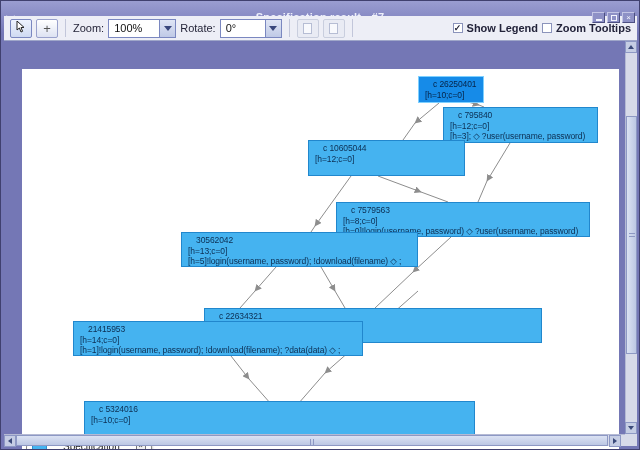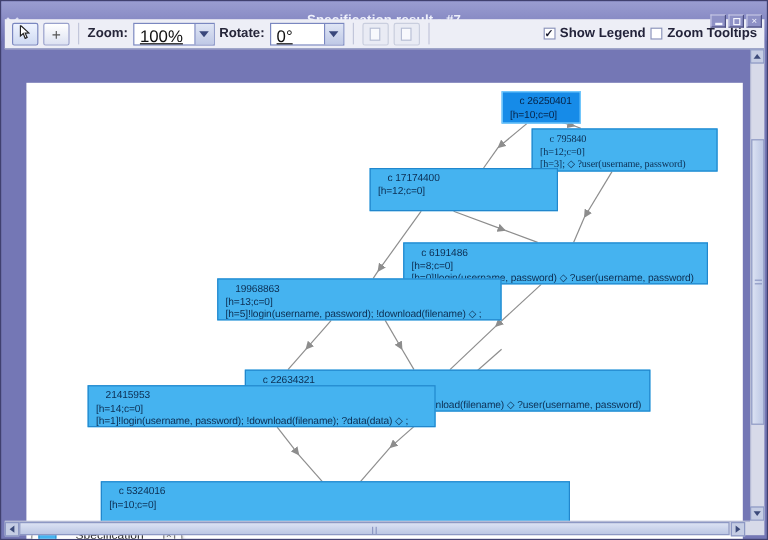--- a/index.html
+++ b/index.html
@@ -21,23 +21,23 @@
   
   .toolbar{position:absolute;left:3px;top:15px;width:633px;height:25px;background:#EDEEF6;
            border-bottom:1px solid #9fa6c9;display:flex;align-items:center;gap:4px;padding:0 6px;}
   .tbtn{width:22px;height:19px;border:1px solid #99a1cc;border-radius:2px;
         background:linear-gradient(#ffffff,#dde2f2);display:flex;align-items:center;justify-content:center;
         font-size:13px;color:#555;padding:0;}
   .tbtn.active{background:linear-gradient(#eef3ff,#cfdaf2);border-color:#7a87c0;}
   .tbtn.disabled{border-color:#c9cede;background:#e9ebf4;color:#aab;}
   .page-glyph{width:9px;height:11px;background:#f8f9fd;border:1px solid #b6bdd4;}
   .tsep{width:1px;height:18px;background:#c2c6da;margin:0 3px;}
-  .tlabel{font-size:11px;font-weight:bold;color:#26263a;}
+  .tlabel{font-size:11px;font-weight:normal;color:#26263a;}
   .combo{display:flex;align-items:stretch;height:19px;border:1px solid #7a87c0;background:#fff;}
-  .combo-value{font-size:14px;color:#111;padding:2px 5px 0 5px;text-decoration:underline;}
+  .combo-value{font-size:11px;color:#111;padding:2px 5px 0 5px;}
   .combo-zoom .combo-value{width:50px;}
   .combo-rotate .combo-value{width:44px;}
   .combo-arrow{width:16px;background:linear-gradient(#dfe5f5,#bfc9e6);border-left:1px solid #7a87c0;
                display:flex;align-items:center;justify-content:center;}
   .tri-down{width:0;height:0;border-left:4px solid transparent;border-right:4px solid transparent;
             border-top:5px solid #39477c;}
   .spacer{flex:1;}
   .cb{display:flex;align-items:center;gap:4px;font-size:11px;font-weight:bold;color:#23233a;}
   .cbbox{width:10px;height:10px;background:#fff;border:1px solid #8b93bb;display:flex;align-items:center;
          justify-content:center;font-size:9px;line-height:9px;color:#1c1c30;font-weight:bold;}
@@ -196,43 +196,42 @@
             <line x1="396" y1="222" x2="303" y2="304" stroke="#8d8d8d" stroke-width="1" marker-end="url(#arr)"></line>
             <line x1="303" y1="304" x2="276" y2="335" stroke="#8d8d8d" stroke-width="1"></line>
           </g>
         </g>
     </svg>
     <div id="nodes">
         <div class="node selected" style="left: 396px; top: 7px; width: 66px; height: 27px;">
           <div class="l1">c 26250401</div>
           <div>[h=10;c=0]</div>
         </div>
-        <div class="node" style="left: 421px; top: 38px; width: 155px; height: 36px; font-family: Liberation Serif, serif;">
+        <div class="node" style="left: 421px; top: 38px; width: 155px; height: 36px;">
           <div class="l1">c 795840</div>
           <div>[h=12;c=0]</div>
           <div>[h=3]; ◇ ?user(username, password)</div>
         </div>
         <div class="node" style="left: 286px; top: 71px; width: 157px; height: 36px;">
-          <div class="l1">c 17174400</div>
+          <div class="l1">c 10605044</div>
           <div>[h=12;c=0]</div>
         </div>
         <div class="node" style="left: 314px; top: 133px; width: 254px; height: 35px;">
-          <div class="l1">c 6191486</div>
+          <div class="l1">c 7579563</div>
           <div>[h=8;c=0]</div>
           <div>[h=0]!login(username, password) ◇ ?user(username, password)</div>
         </div>
         <div class="node" style="left: 159px; top: 163px; width: 237px; height: 35px;">
-          <div class="l1">19968863</div>
+          <div class="l1">30562042</div>
           <div>[h=13;c=0]</div>
           <div>[h=5]!login(username, password); !download(filename) ◇ ;</div>
         </div>
         <div class="node" style="left: 182px; top: 239px; width: 338px; height: 35px;">
           <div class="l1">c 22634321</div>
           <div>&nbsp;</div>
-          <div style="padding-left: 152px;">nload(filename) ◇ ?user(username, password)</div>
         </div>
         <div class="node" style="left: 51px; top: 252px; width: 290px; height: 35px;">
           <div class="l1">21415953</div>
           <div>[h=14;c=0]</div>
           <div>[h=1]!login(username, password); !download(filename); ?data(data) ◇ ;</div>
         </div>
         <div class="node" style="left: 62px; top: 332px; width: 391px; height: 38px;">
           <div class="l1">c 5324016</div>
           <div>[h=10;c=0]</div>
         </div>

